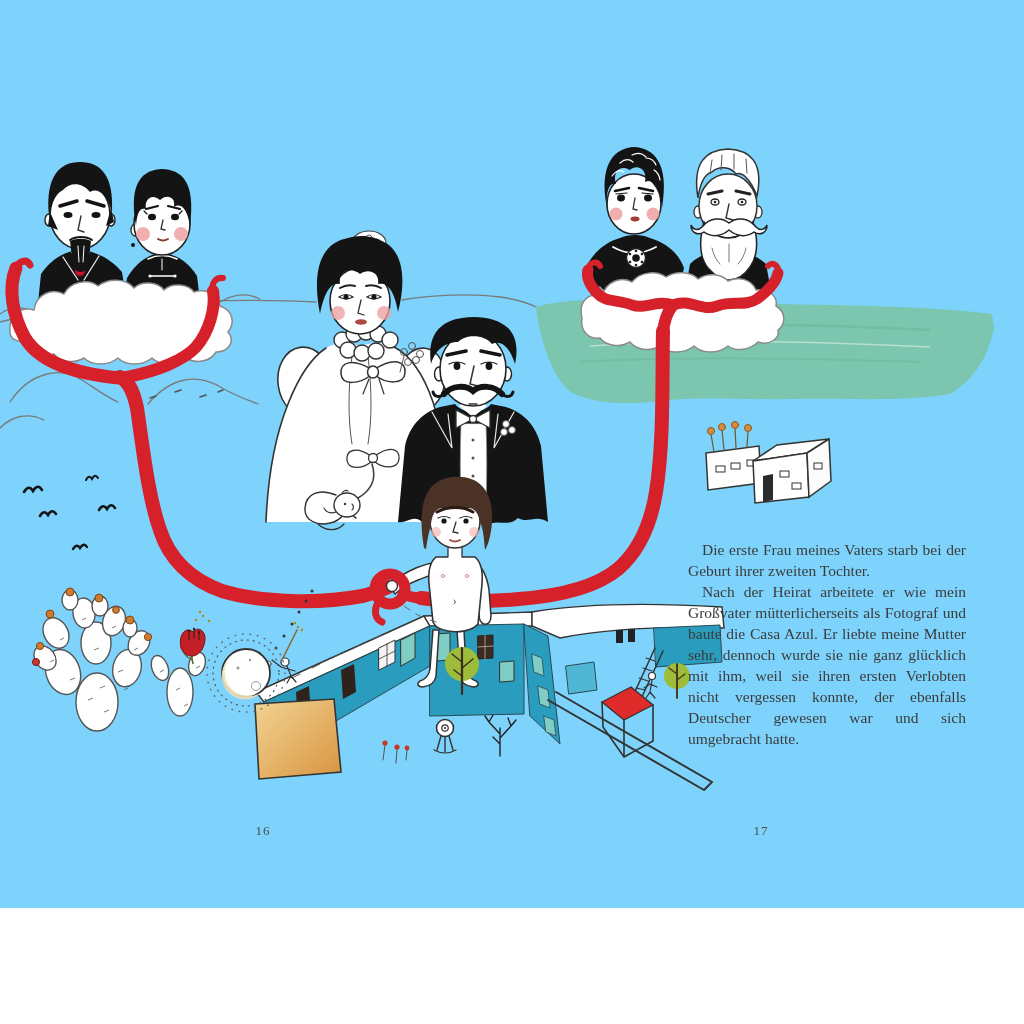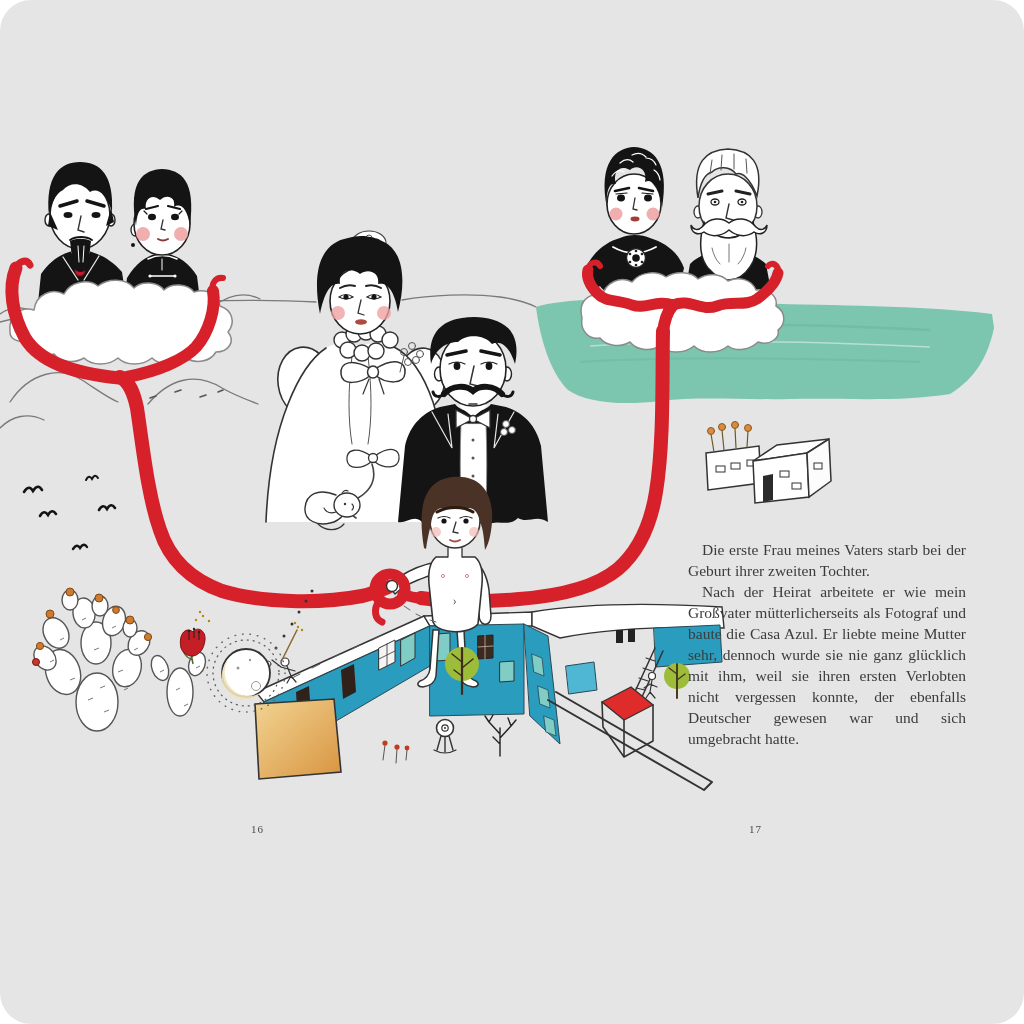--- a/index.html
+++ b/index.html
@@ -1,22 +1,22 @@
 <!DOCTYPE html>
 <html><head>
 <meta charset="utf-8">
 <style>
   html,body{margin:0;padding:0;background:#ffffff;}
-  .canvas{position:relative;width:1024px;height:1024px;background:#e5e5e5;overflow:hidden;font-family:"Liberation Serif",serif;border-radius:31px;}
+  .canvas{position:relative;width:1024px;height:908px;background:#7dd3fc;overflow:hidden;font-family:"Liberation Serif",serif;}
   .canvas svg{position:absolute;left:0;top:0;}
   .story{position:absolute;left:688px;top:539px;width:278px;font-family:"Liberation Serif",serif;
          font-size:15.5px;line-height:21px;color:#3b3b3b;text-align:justify;}
   .story p{margin:0;text-indent:14px;}
-  .pagenum{position:absolute;width:24px;font-family:"Liberation Serif",serif;
-           font-size:11px;color:#4a4a4a;letter-spacing:1px;}
+  .pagenum{position:absolute;width:24px;text-align:center;font-family:"Liberation Serif",serif;
+           font-size:13px;color:#4a4a4a;letter-spacing:1px;}
   .pagenum.left{left:251px;top:823px;}
   .pagenum.right{left:749px;top:823px;font-family:Liberation Serif, serif;}
 </style>
 </head>
 <body>
 
 <div class="canvas">
 <svg width="1024" height="1024" viewBox="0 0 1024 1024">
   <defs>
     <linearGradient id="gradOrange" x1="0" y1="0" x2="1" y2="1">

